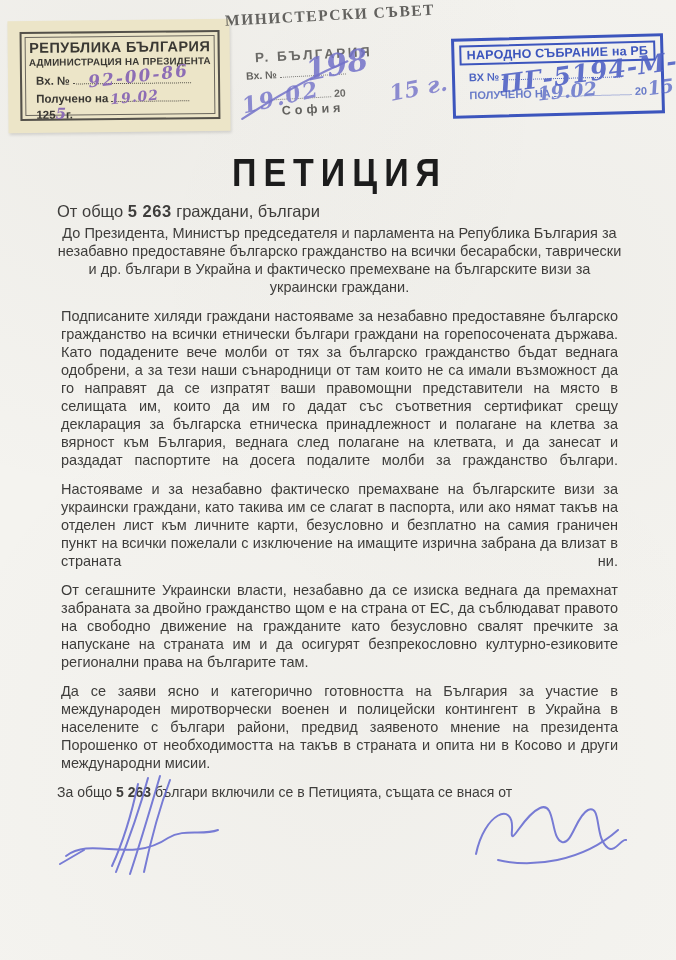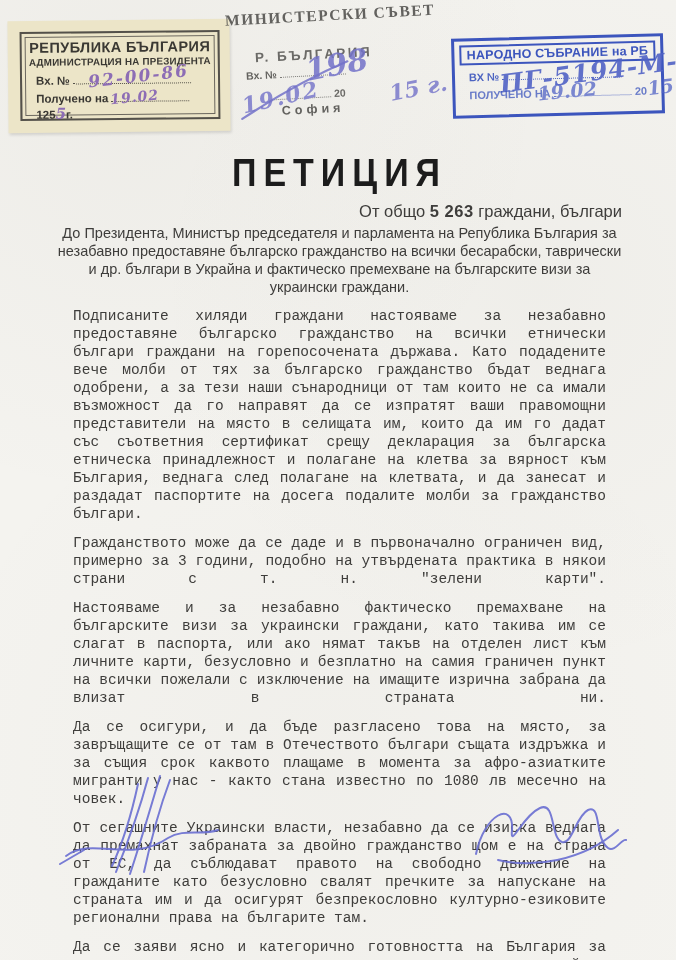--- a/index.html
+++ b/index.html
@@ -85,32 +85,32 @@
   .sa-date{left:68px;top:-7px;font-size:19px;transform:rotate(-4deg);}
   .sa-year{left:178px;top:-10px;font-size:19px;transform:rotate(-6deg);}
 
   
   .content{position:absolute;left:57px;right:54px;top:154px;}
   .doc-title{
     text-align:center;font-weight:bold;font-size:34px;color:#1c1c1c;
     letter-spacing:7px;transform:scaleY(1.12);margin:0;
     font-family:"Liberation Sans", sans-serif;
   }
-  .subtitle{text-align:right;font-size:16.5px;margin-top:9px;}
+  .subtitle{text-align:left;font-size:16.5px;margin-top:9px;}
   .subtitle b{letter-spacing:0.5px;}
   .address{
     text-align:center;font-size:14.5px;line-height:18px;margin:3px auto 0;
     max-width:580px;
   }
   .salutation{
     margin:13px 0 0;font-size:14.5px;line-height:18px;
     text-align:justify;text-align-last:justify;
   }
   .para{
-    margin:11px 16px 0;font-size:14.5px;line-height:18px;text-align:justify;font-family:Liberation Mono, monospace;
+    margin:11px 4px 0;font-size:14.5px;line-height:18px;text-align:justify;
   }
   .jl{text-align-last:justify;}
   .closing{margin:11px 0 16px;font-size:14px;line-height:18px;}
   .sig{position:absolute;pointer-events:none;}
   .sig-left{left:52px;top:772px;}
   .sig-right{left:462px;top:796px;}
 </style>
 </head>
 <body>
 
@@ -172,23 +172,21 @@
 
 <div class="content">
   <h1 class="doc-title">ПЕТИЦИЯ</h1>
   <div class="subtitle">
     <span>От общо</span>
     <b>5 263</b>
     <span>граждани, българи</span>
   </div>
   <div class="address">До Президента, Министър председателя и парламента на Република България за незабавно предоставяне българско гражданство на всички бесарабски, таврически и др. българи в Украйна и фактическо премехване на българските визи за украински граждани.</div>
   <p class="para jl">Подписаните хиляди граждани настояваме за незабавно предоставяне българско гражданство на всички етнически българи граждани на горепосочената държава. Като подадените вече молби от тях за българско гражданство бъдат веднага одобрени, а за тези наши сънародници от там които не са имали възможност да го направят да се изпратят ваши правомощни представители на място в селищата им, които да им го дадат със съответния сертификат срещу декларация за българска етническа принадлежност и полагане на клетва за вярност към България, веднага след полагане на клетвата, и да занесат и раздадат паспортите на досега подалите молби за гражданство българи.</p>
-  <p class="para jl">Гражданството може да се даде и в първоначално ограничен вид, примерно за 3 години, подобно на утвърдената практика в някои страни с т. н. "зелени карти".</p>
   <p class="para jl">Настояваме и за незабавно фактическо премахване на българските визи за украински граждани, като такива им се слагат в паспорта, или ако нямат такъв на отделен лист към личните карти, безусловно и безплатно на самия граничен пункт на всички пожелали с изключение на имащите изрична забрана да влизат в страната ни.</p>
-  <p class="para jl">Да се осигури, и да бъде разгласено това на място, за завръщащите се от там в Отечеството българи същата издръжка и за същия срок каквото плащаме в момента за афро-азиатките мигранти у нас - както стана известно по 1080 лв месечно на човек.</p>
   <p class="para">От сегашните Украински власти, незабавно да се изиска веднага да премахнат забраната за двойно гражданство щом е на страна от ЕС, да съблюдават правото на свободно движение на гражданите като безусловно свалят пречките за напускане на страната им и да осигурят безпрекословно културно-езиковите регионални права на българите там.</p>
   <p class="para">Да се заяви ясно и категорично готовността на България за участие в международен миротворчески военен и полицейски контингент в Украйна в населените с българи райони, предвид заявеното мнение на президента Порошенко от необходимостта на такъв в страната и опита ни в Косово и други международни мисии.</p>
   <p class="closing">
     <span>За общо</span>
     <b>5 263</b>
     <span>българи включили се в Петицията, същата се внася от</span>
   </p>
 
 </div>
 

